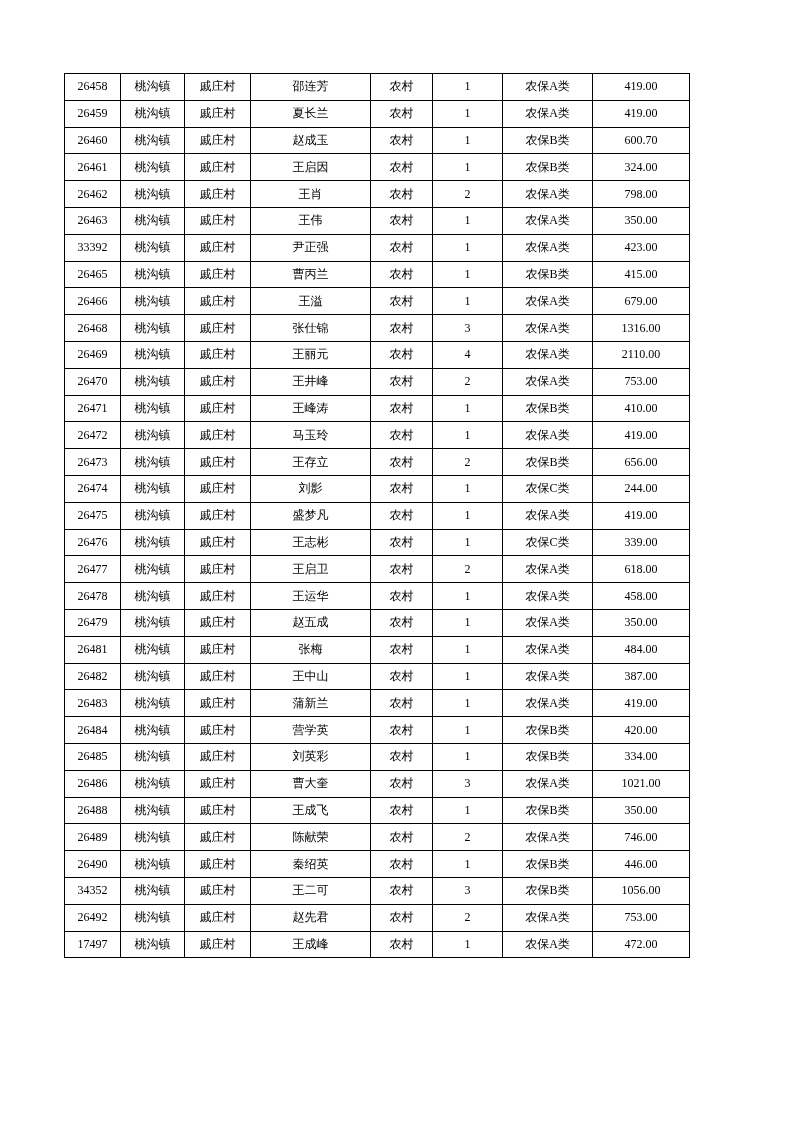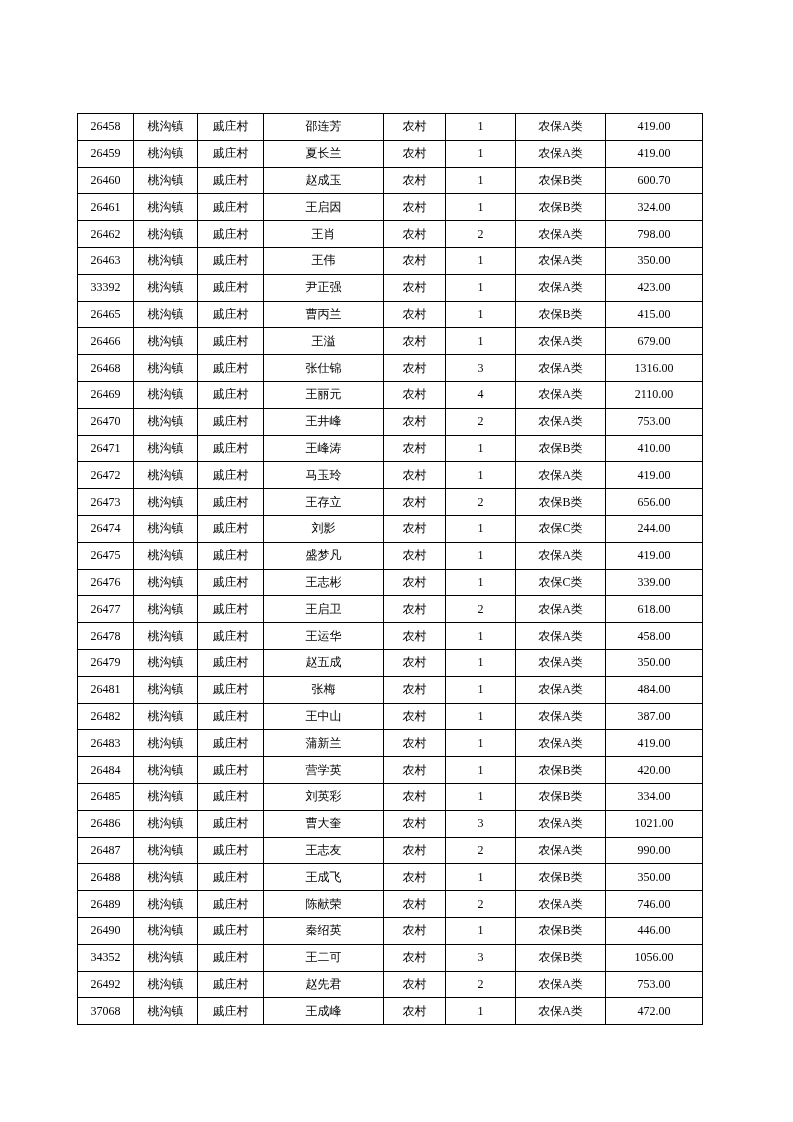--- a/index.html
+++ b/index.html
@@ -10,25 +10,24 @@
   .sheet {
     position: relative;
     width: 793px;
     height: 1122px;
     background: #ffffff;
     overflow: hidden;
     font-family: "Liberation Serif", "DejaVu Serif", serif;
   }
   table.roster {
     position: absolute;
-    left: 77px;
+    left: 64px;
     top: 73px;
     border-collapse: collapse;
     table-layout: fixed;
-    margin-top: 40px;
   }
   table.roster td {
     border: 1px solid #000000;
     text-align: center;
     vertical-align: middle;
     font-size: 12px;
     color: #000000;
     height: 25.8px;
     padding: 0 2px;
     white-space: nowrap;
@@ -323,30 +322,20 @@
           <td>26486</td>
           <td>桃沟镇</td>
           <td>戚庄村</td>
           <td>曹大奎</td>
           <td>农村</td>
           <td>3</td>
           <td>农保A类</td>
           <td>1021.00</td>
         </tr>
         <tr>
-          <td>26487</td>
-          <td>桃沟镇</td>
-          <td>戚庄村</td>
-          <td>王志友</td>
-          <td>农村</td>
-          <td>2</td>
-          <td>农保A类</td>
-          <td>990.00</td>
-        </tr>
-        <tr>
           <td>26488</td>
           <td>桃沟镇</td>
           <td>戚庄村</td>
           <td>王成飞</td>
           <td>农村</td>
           <td>1</td>
           <td>农保B类</td>
           <td>350.00</td>
         </tr>
         <tr>
@@ -383,21 +372,21 @@
           <td>26492</td>
           <td>桃沟镇</td>
           <td>戚庄村</td>
           <td>赵先君</td>
           <td>农村</td>
           <td>2</td>
           <td>农保A类</td>
           <td>753.00</td>
         </tr>
         <tr>
-          <td>37068</td>
+          <td>17497</td>
           <td>桃沟镇</td>
           <td>戚庄村</td>
           <td>王成峰</td>
           <td>农村</td>
           <td>1</td>
           <td>农保A类</td>
           <td>472.00</td>
         </tr>
       </tbody>
   </table>

